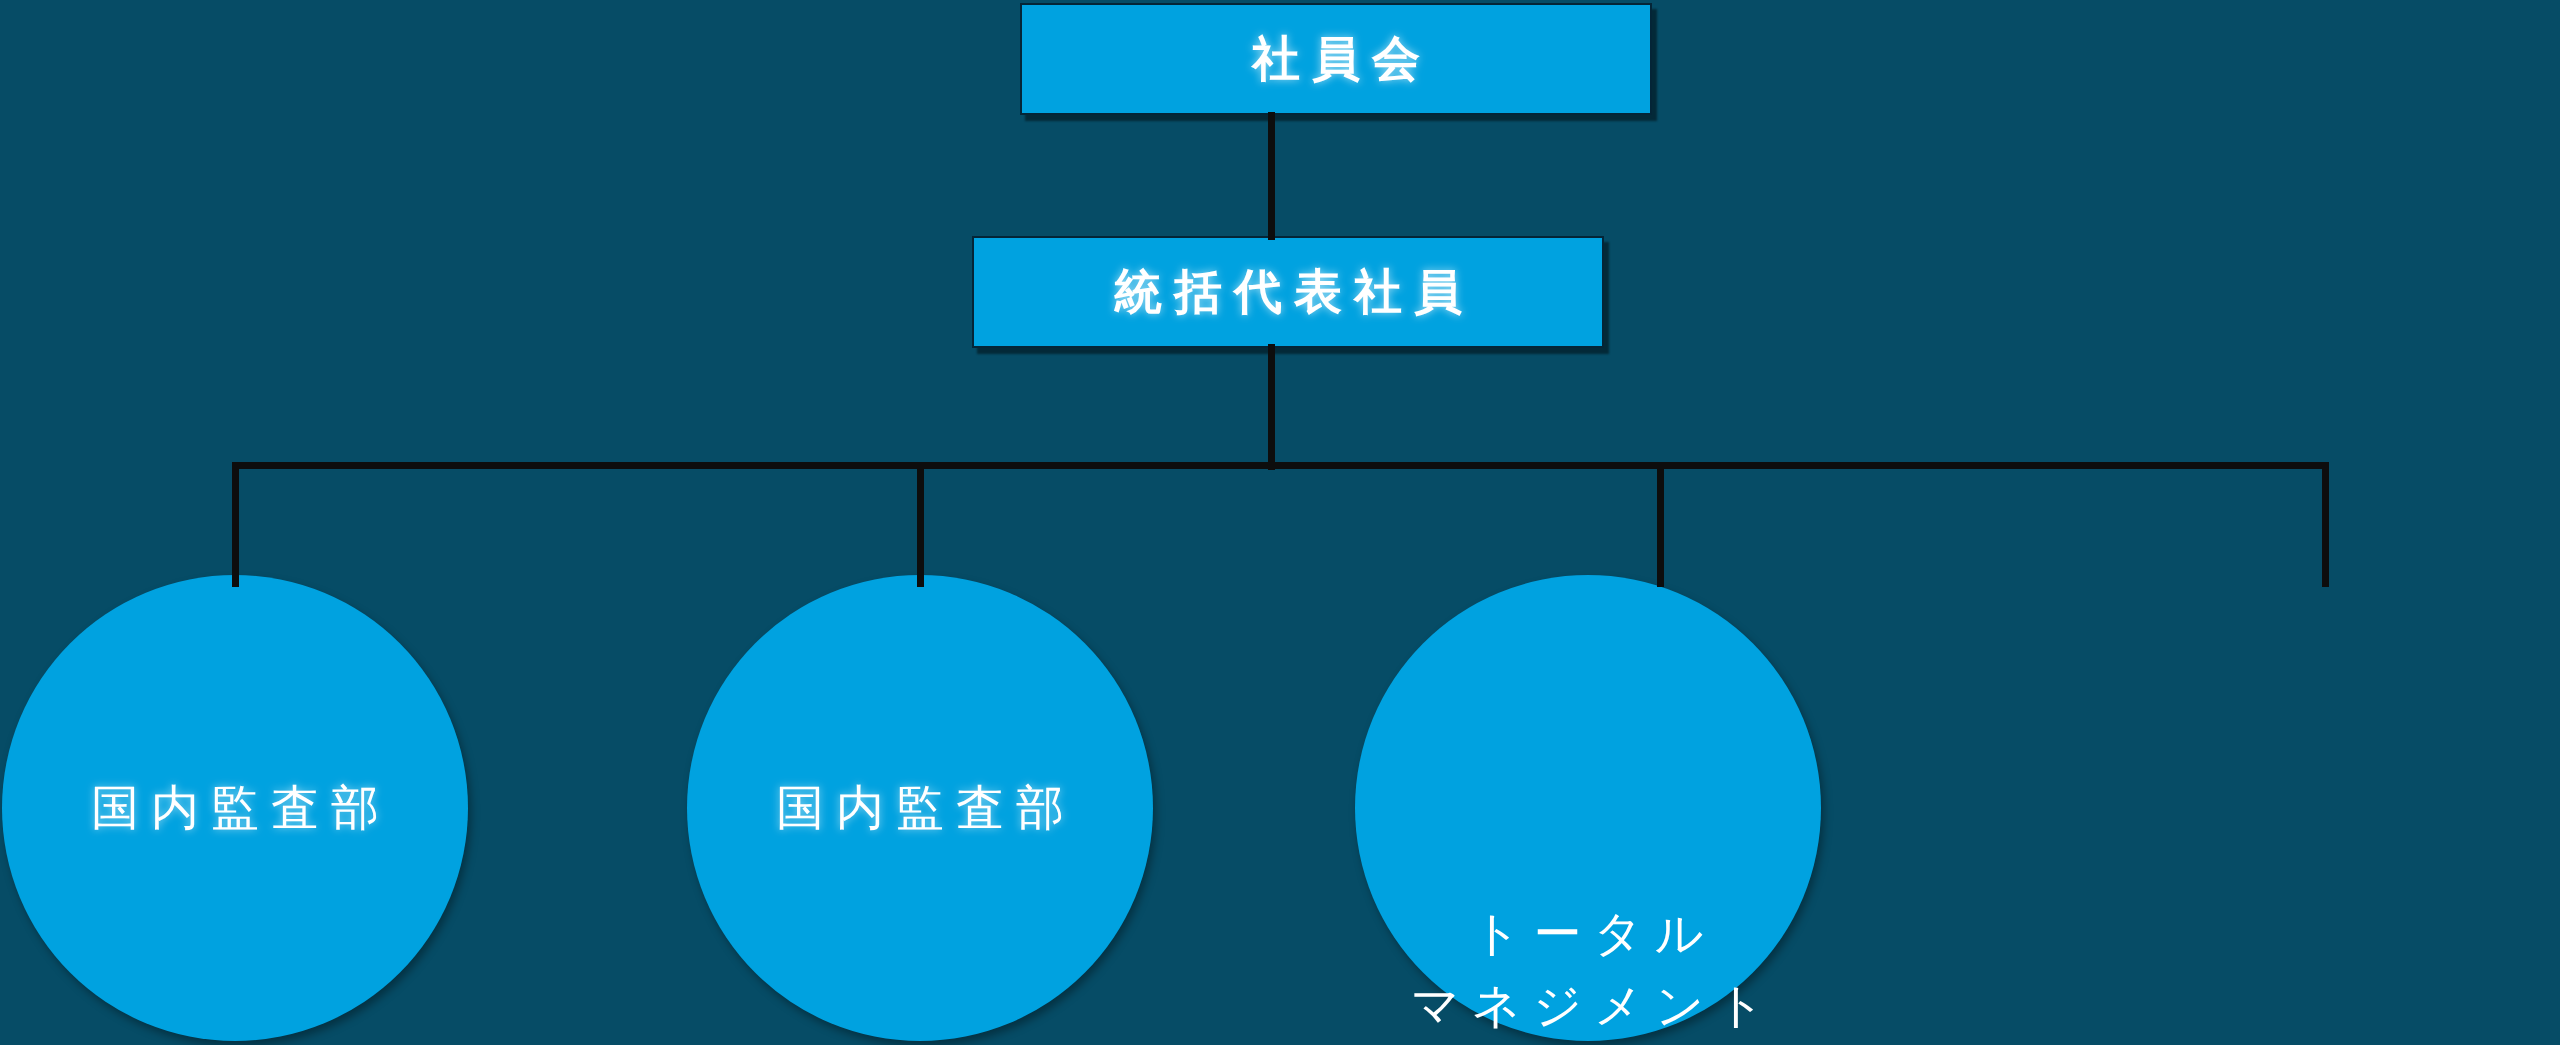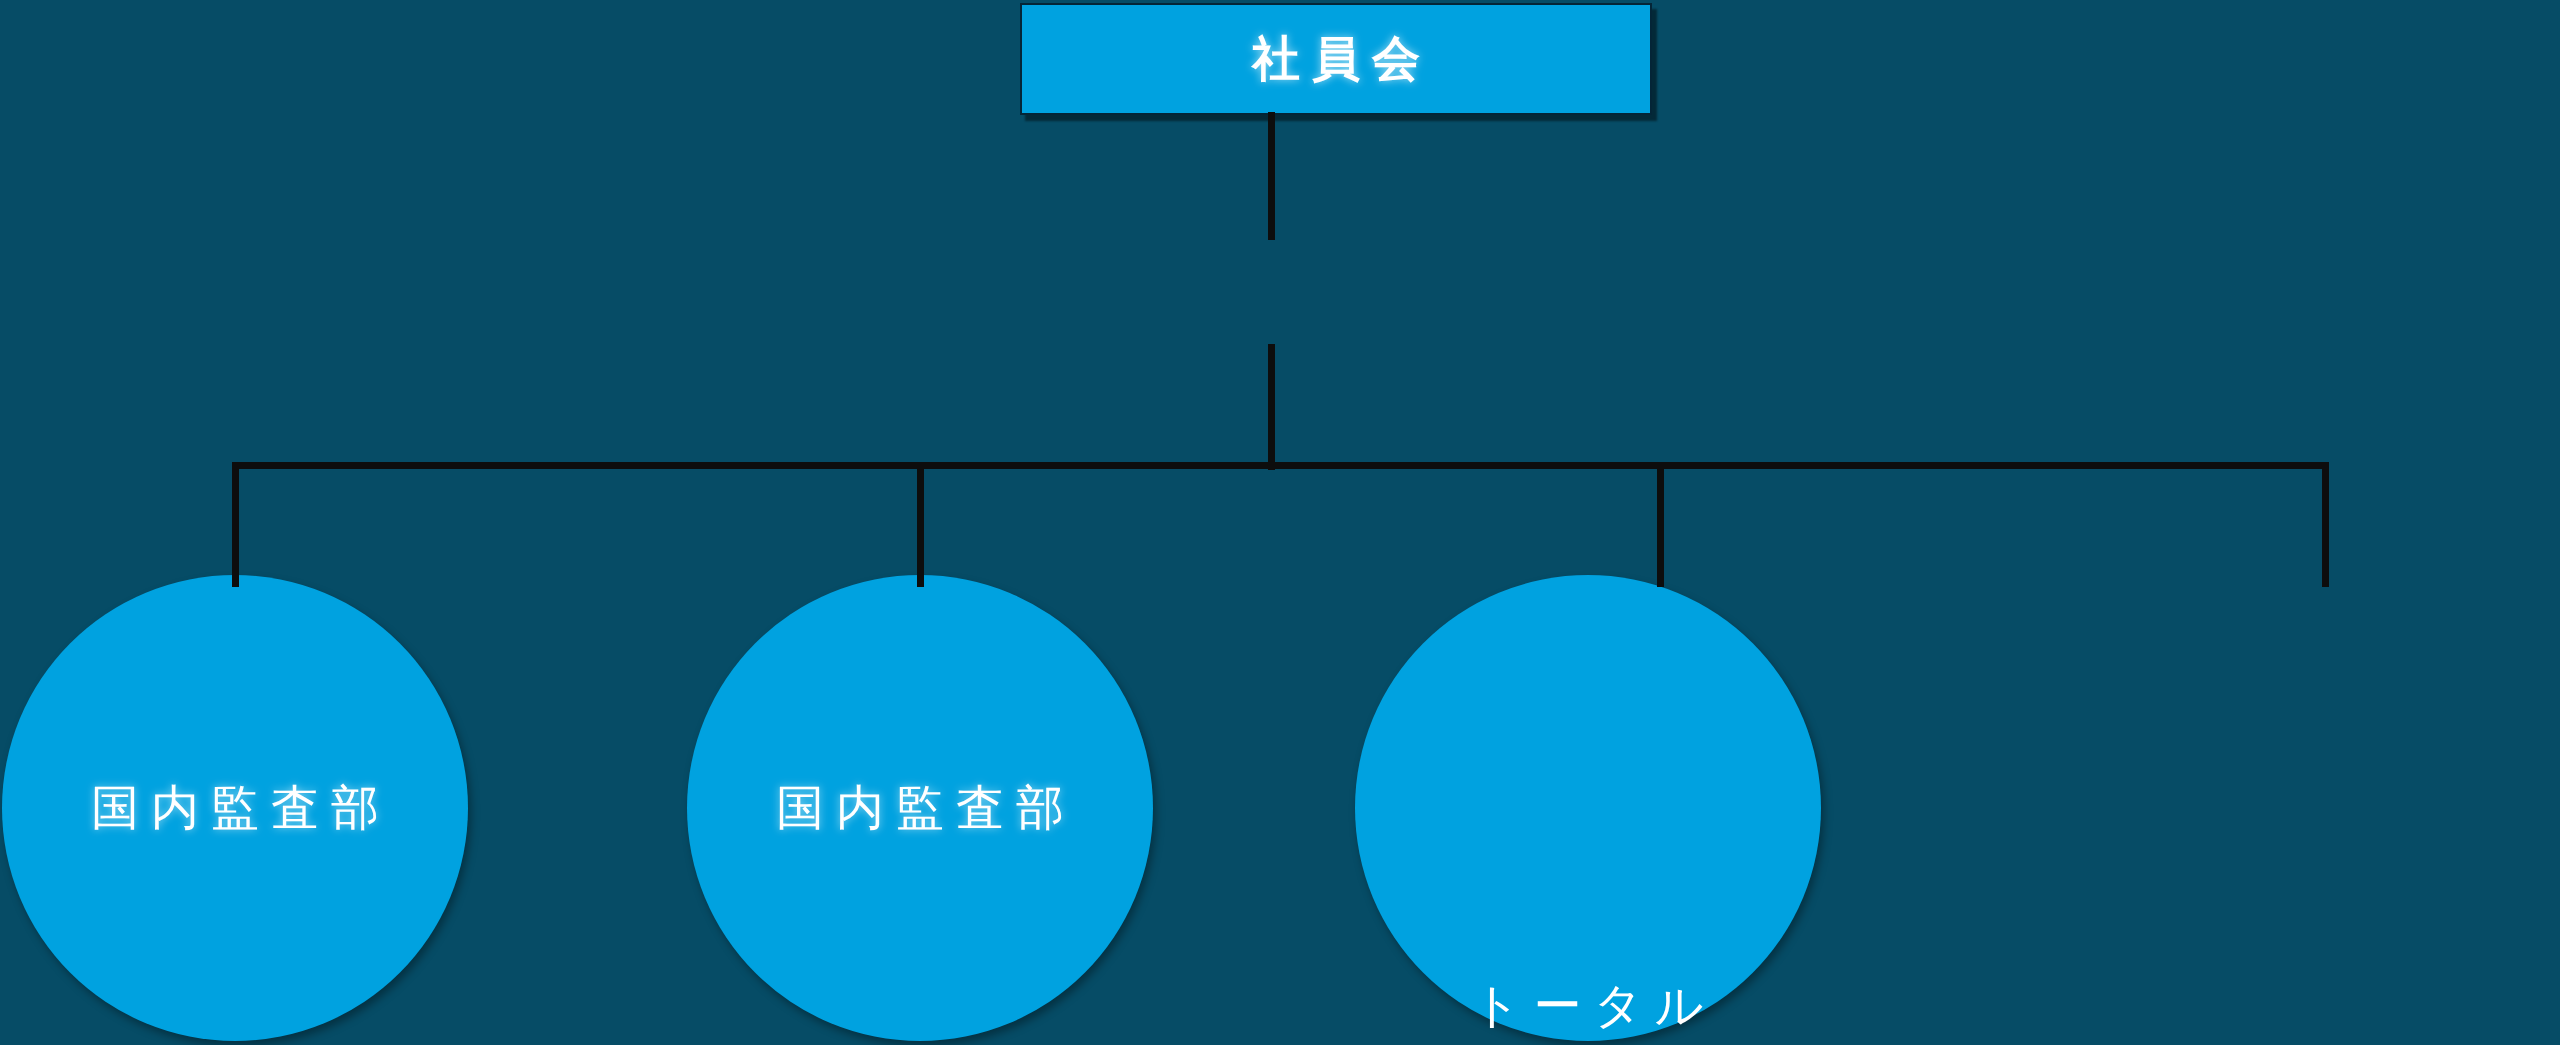--- a/index.html
+++ b/index.html
@@ -102,27 +102,31 @@
   <div class="dept-circle circle-1">
     <span class="label">国内監査部</span>
   </div>
 
   <div class="dept-circle circle-2">
     <span class="label">国内監査部</span>
   </div>
 
   <div class="dept-circle circle-3">
     <span class="label-line">トータル</span>
+    <span class="label-line">マネジメント</span>
   </div>
 
 
   <div class="node-box box-root">
     <span class="label">社員会</span>
   </div>
 
+  <div class="node-box box-level2">
+    <span class="label">統括代表社員</span>
+  </div>
 
   <div class="connector v riser-1"></div>
   <div class="connector v riser-2"></div>
   <div class="connector h bus"></div>
   <div class="connector v drop-1"></div>
   <div class="connector v drop-2"></div>
   <div class="connector v drop-3"></div>
   <div class="connector v drop-4"></div>
 
 </div>

